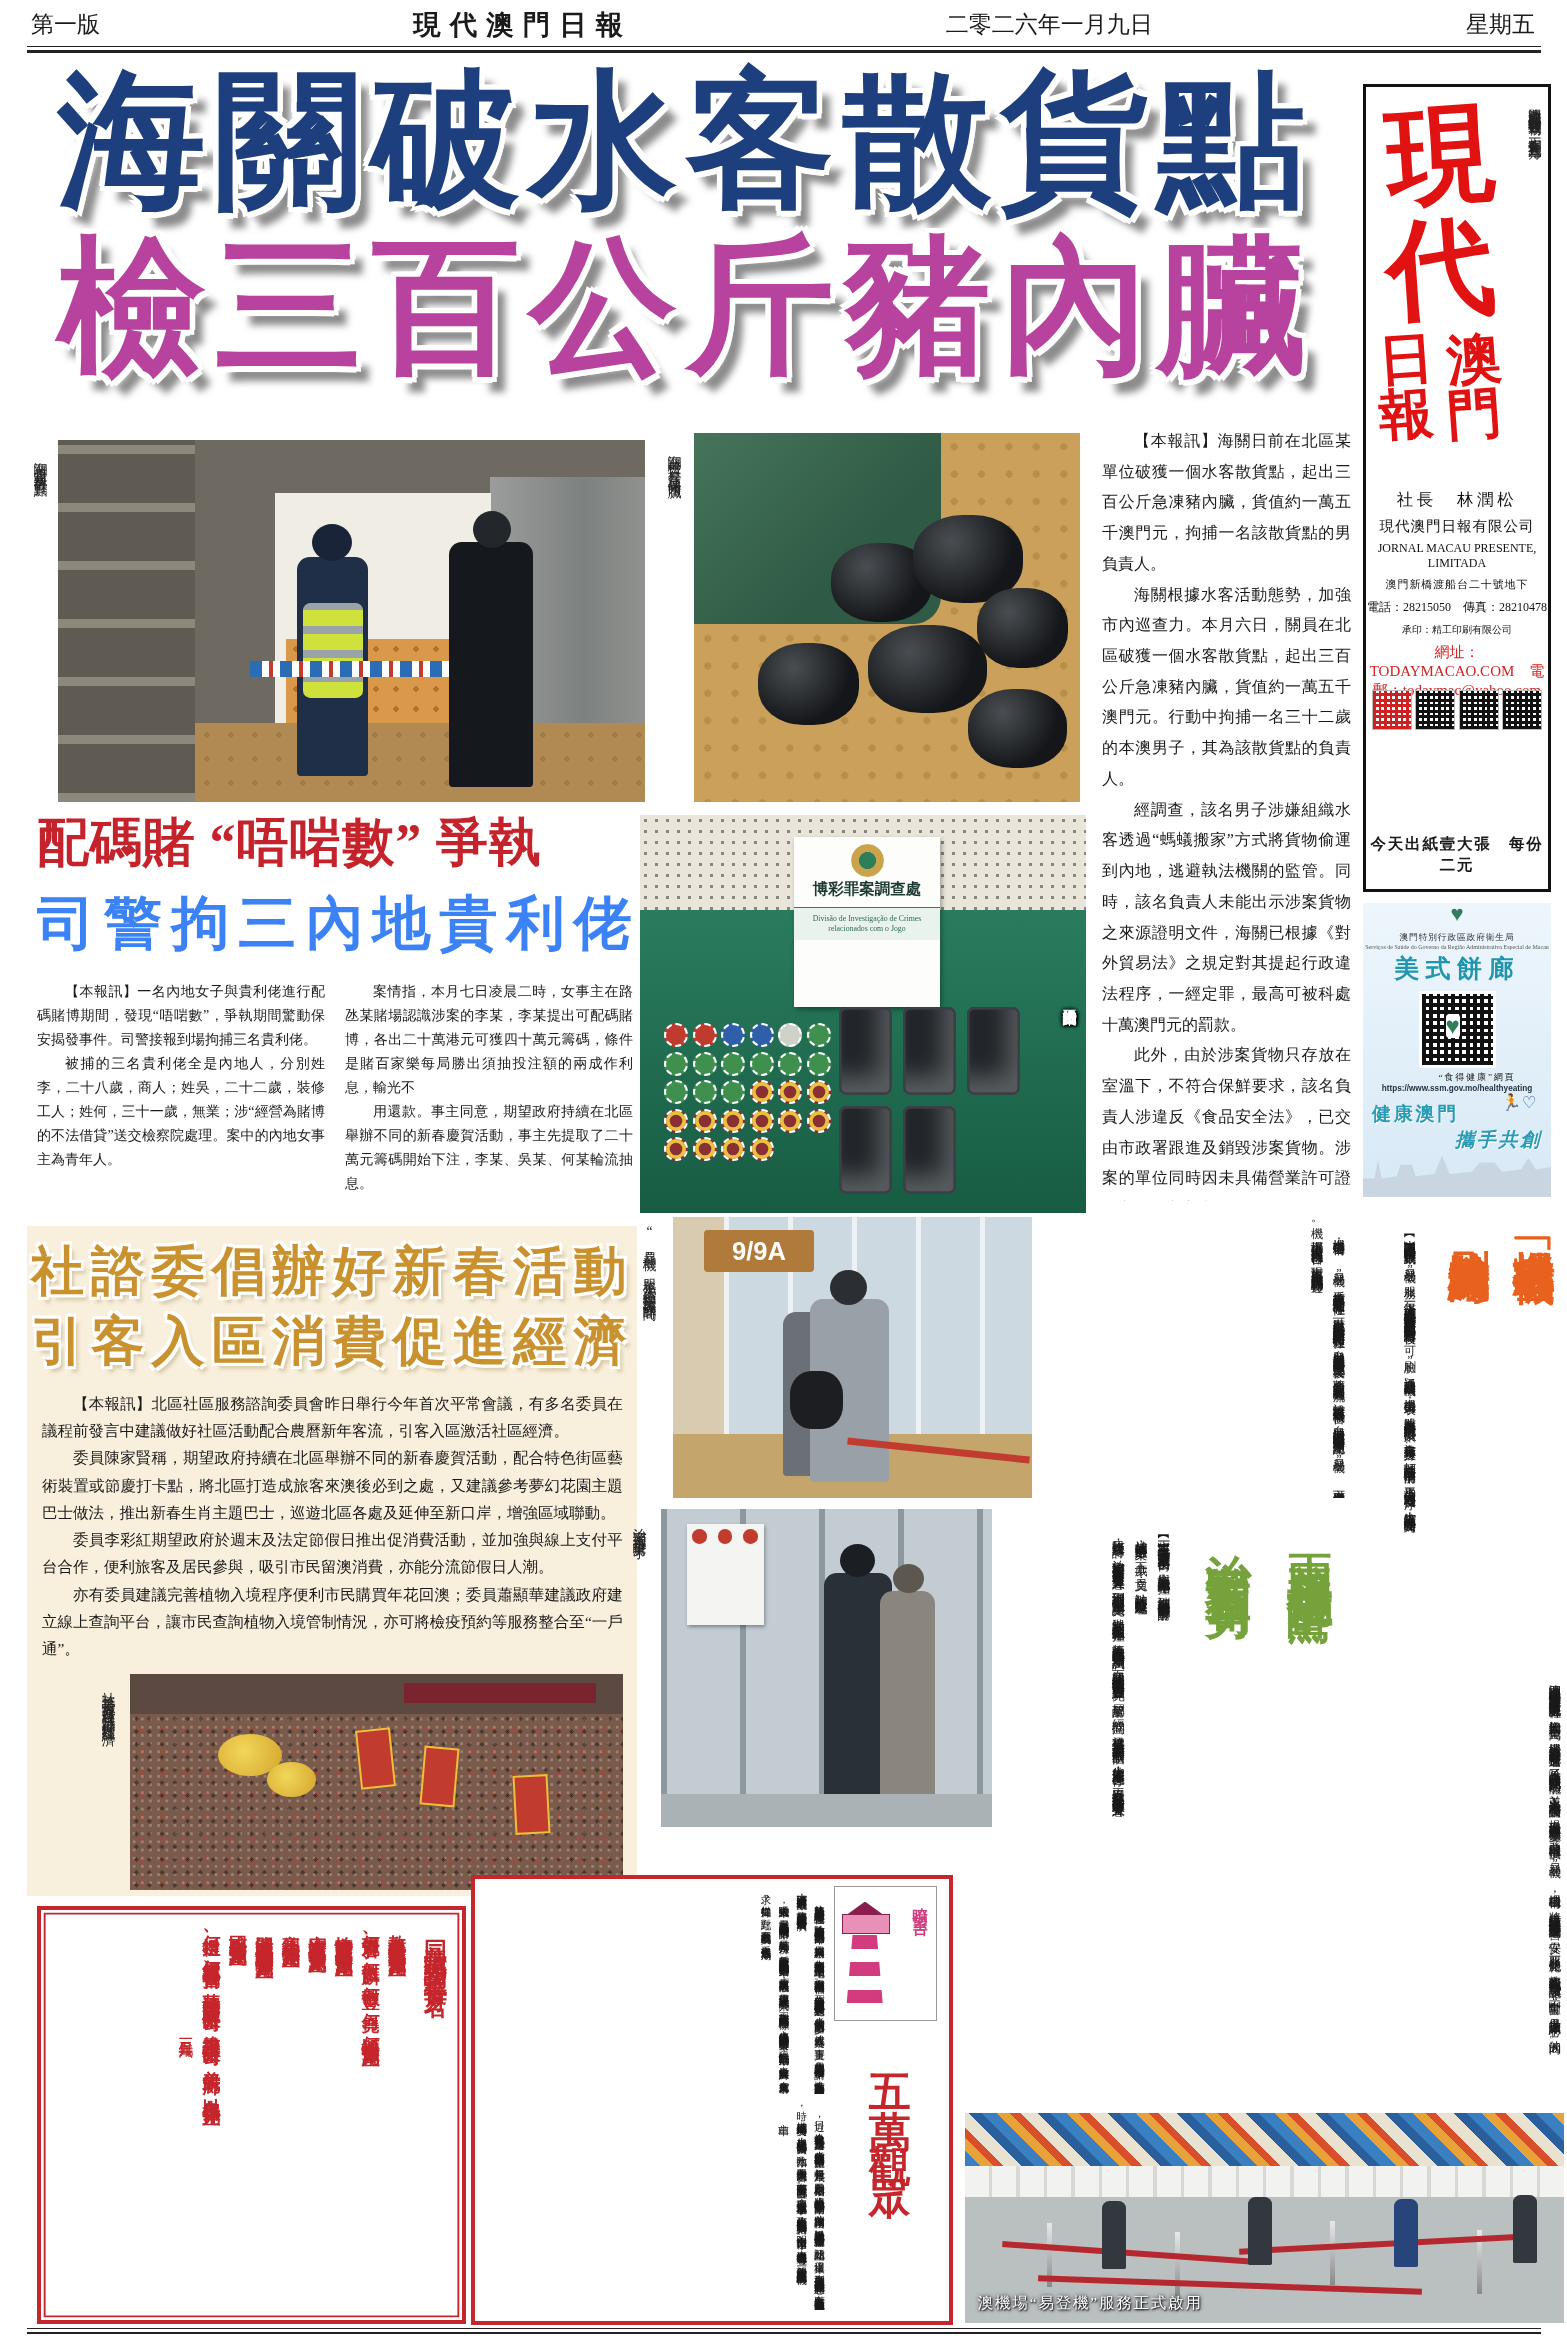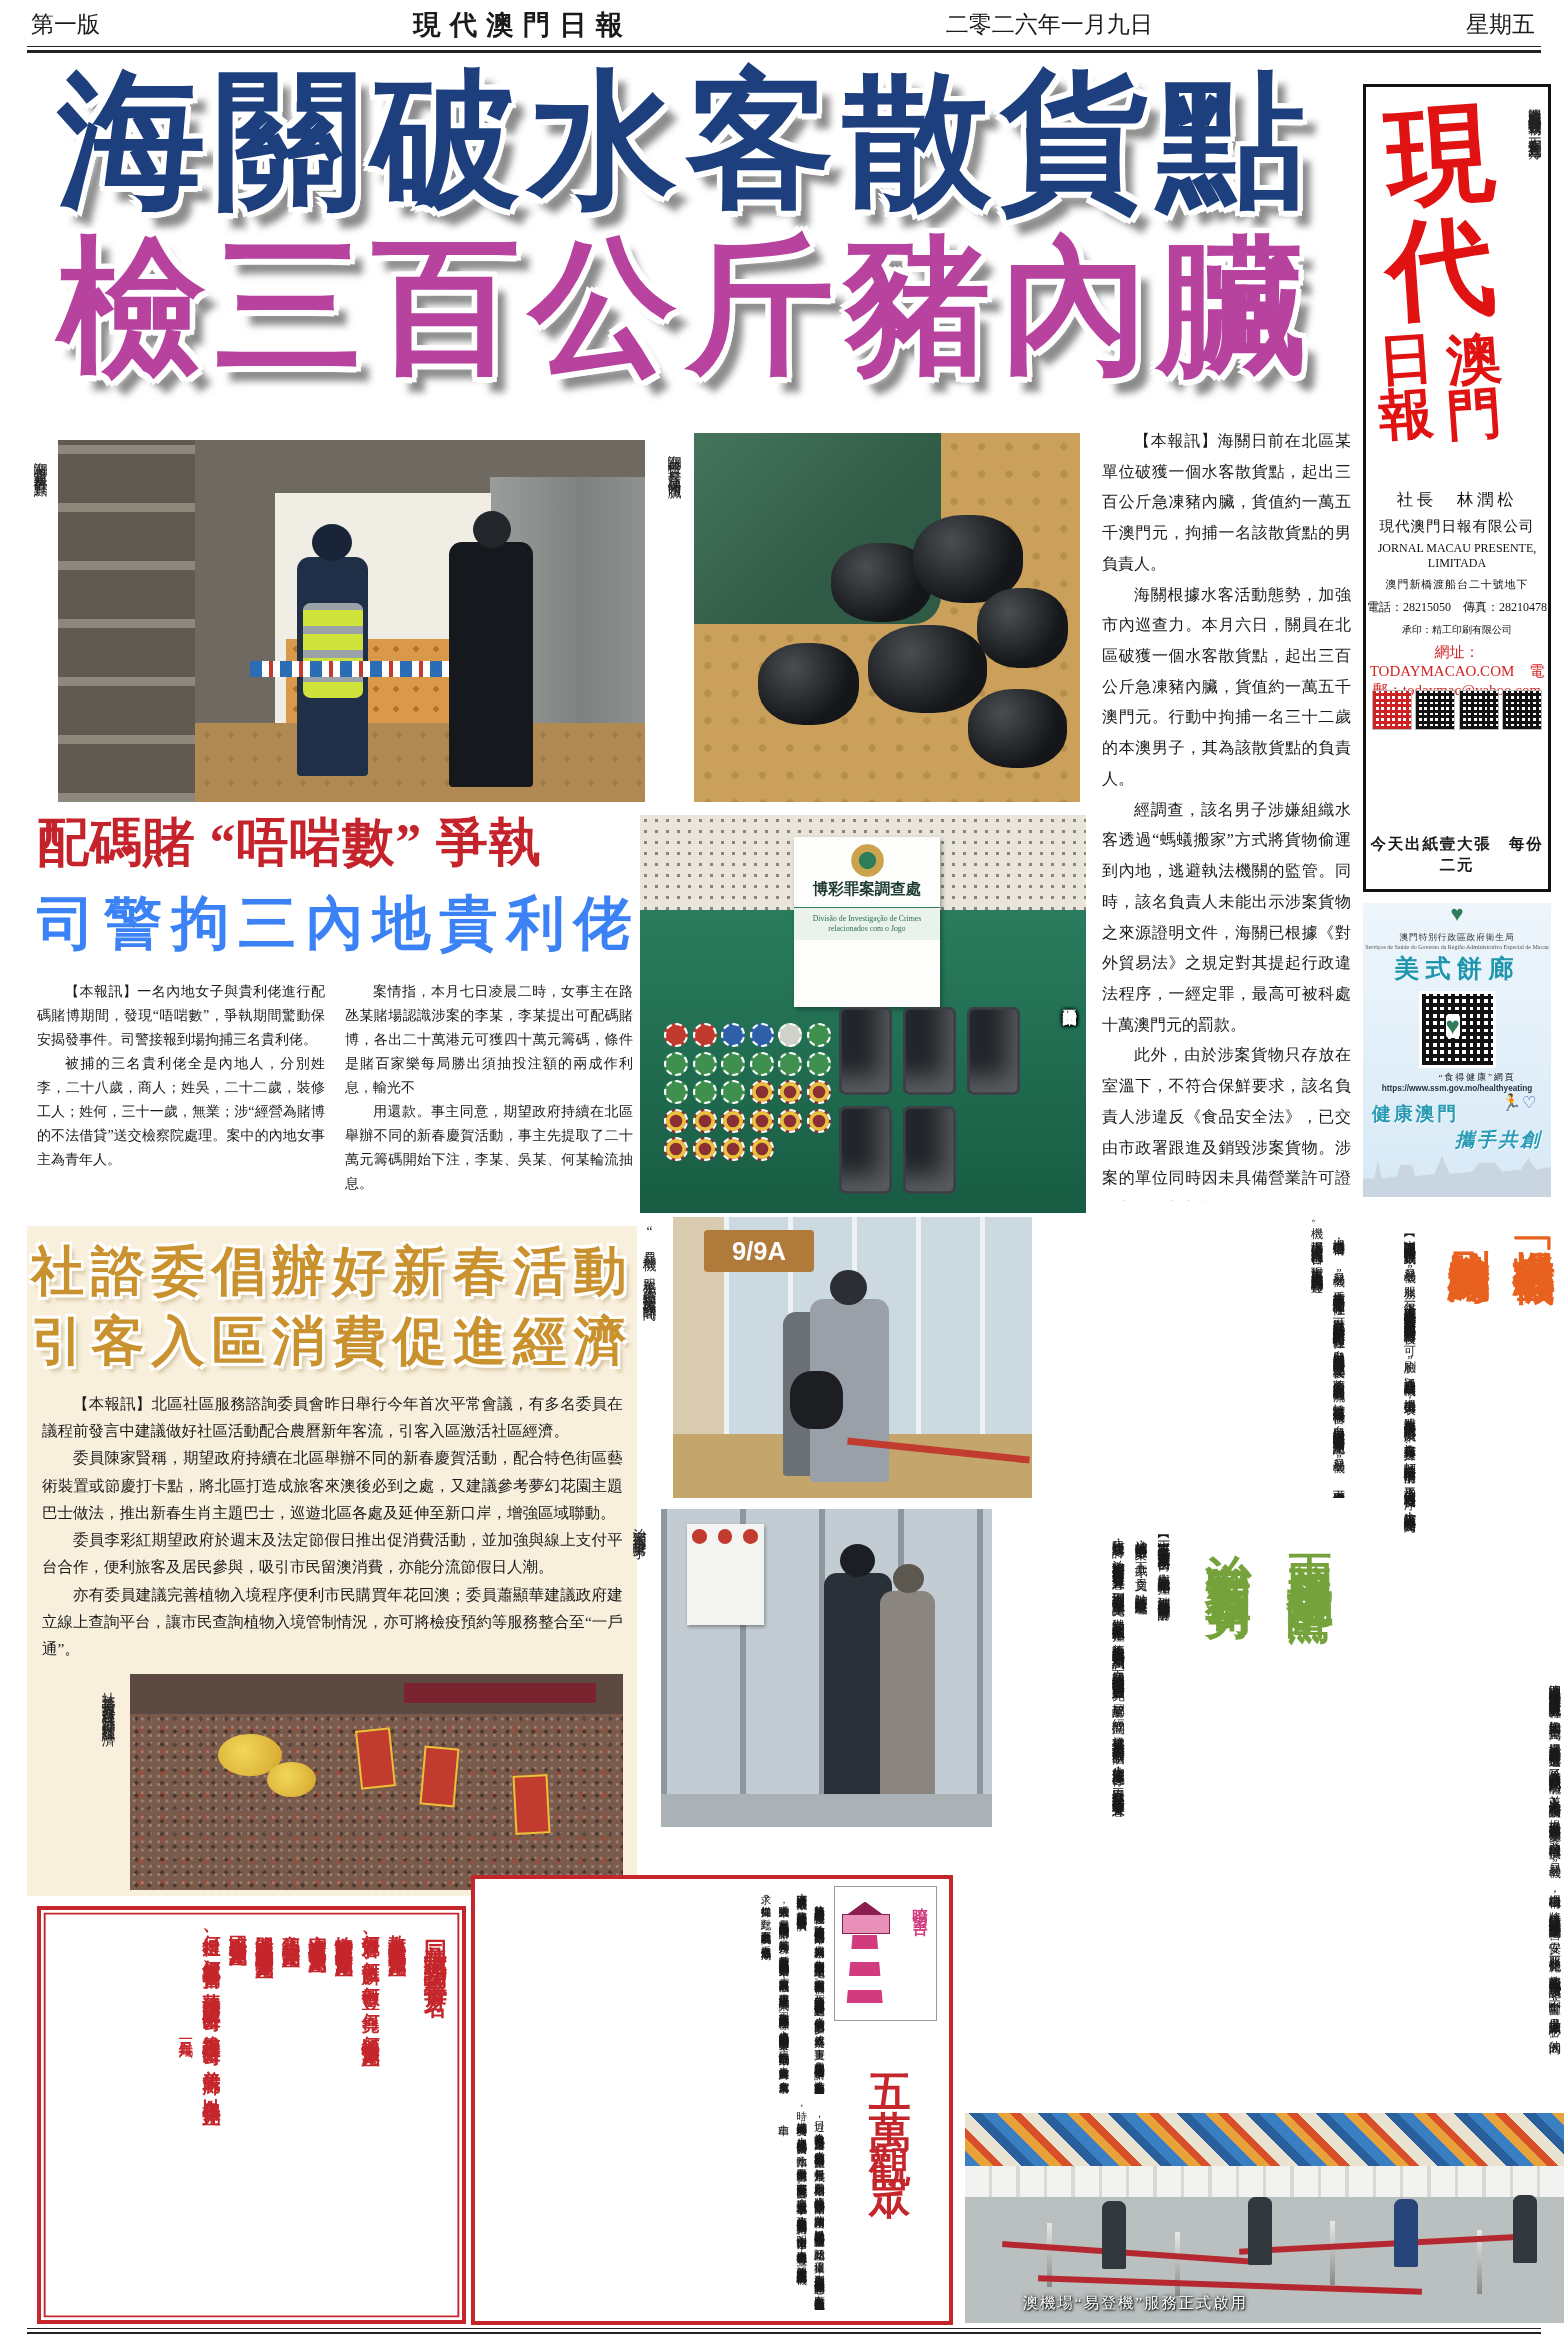--- a/index.html
+++ b/index.html
@@ -506,18 +506,18 @@
     <div class="post" style="left:210px;top:119px;"></div>
     <div class="post" style="left:365px;top:108px;"></div>
     <div class="post" style="left:512px;top:117px;"></div>
     <div class="strap" style="left:37px;top:137px;width:256px;transform:rotate(4deg);"></div>
     <div class="strap" style="left:274px;top:128px;width:292px;transform:rotate(-3deg);"></div>
     <div class="strap" style="left:73px;top:169px;width:384px;transform:rotate(2deg);"></div>
     <div class="fig" style="position:absolute;left:137px;top:88px;"></div>
     <div class="fig" style="position:absolute;left:283px;top:84px;"></div>
     <div class="fig" style="position:absolute;left:429px;top:86px;background:#27457a;"></div>
     <div class="fig" style="position:absolute;left:548px;top:82px;"></div>
-    <div class="capov" style="left:12.8px;bottom:9.1px;font-size:15.5px;letter-spacing:1.8px;margin-left:45px;">澳機場“易登機”服務正式啟用</div>
+    <div class="capov" style="left:12.8px;bottom:9.1px;font-size:15.5px;letter-spacing:1.8px;">澳機場“易登機”服務正式啟用</div>
   </div>
 
   <div class="botrule"></div>
 </div>
 
 
 </body></html>

